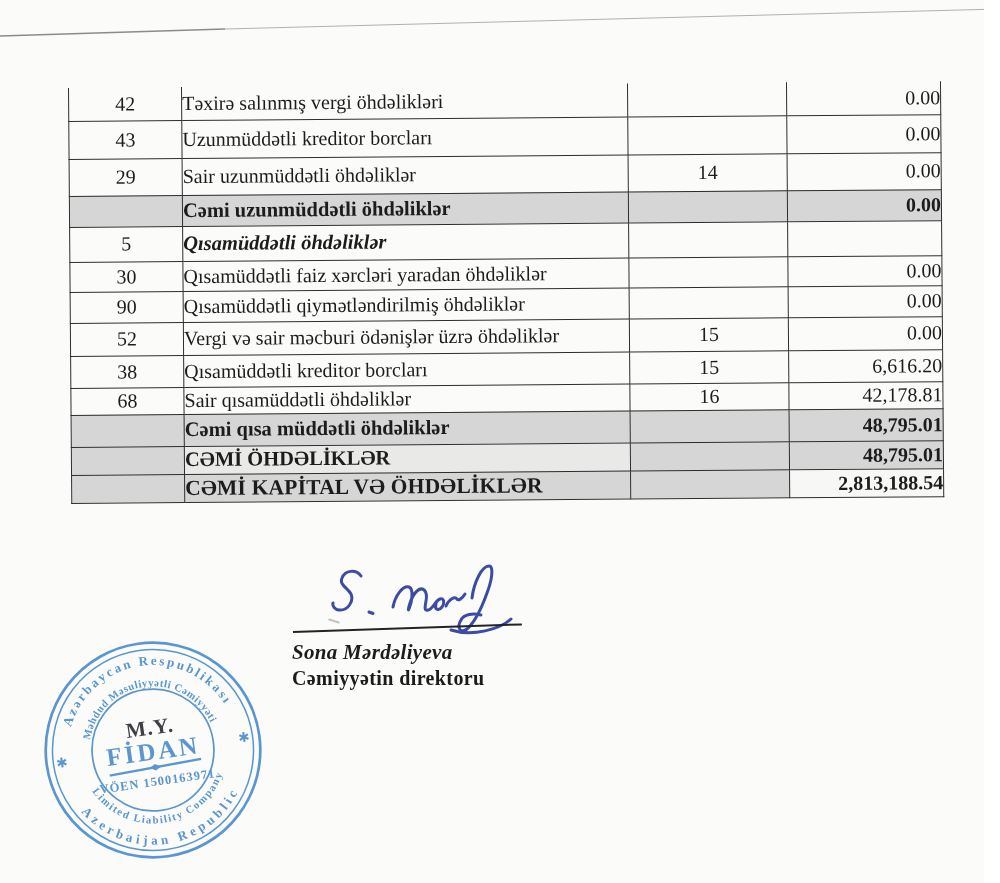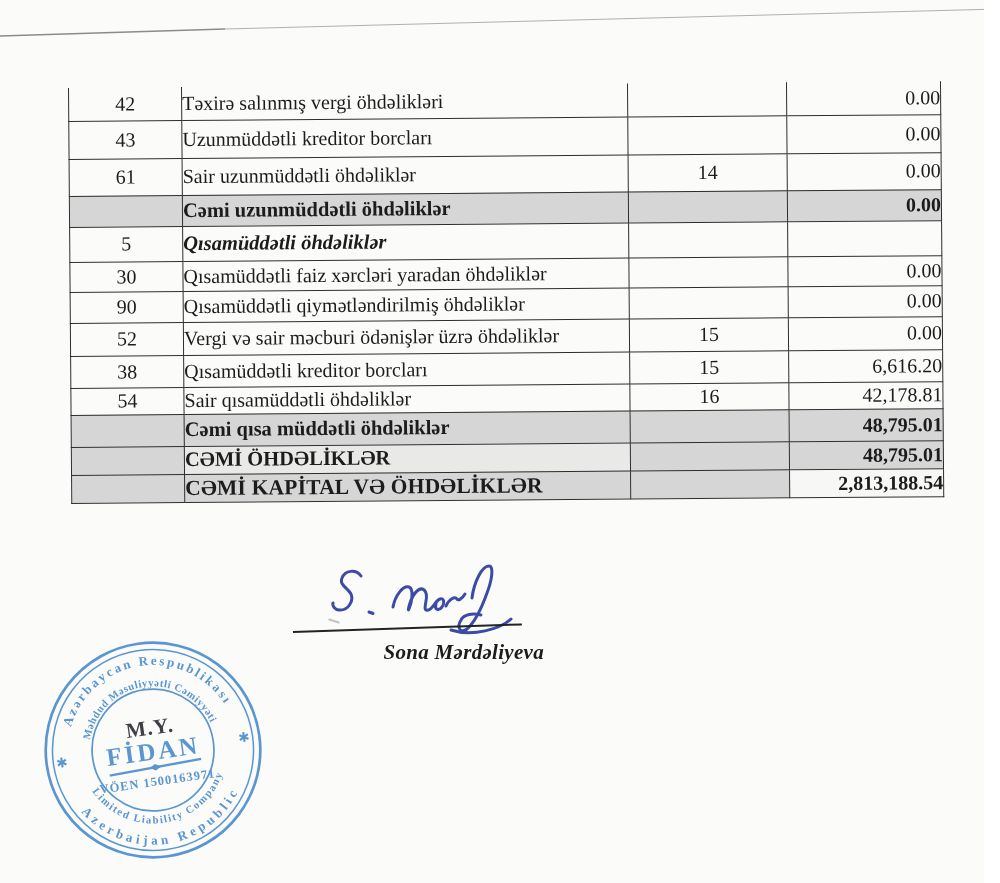--- a/index.html
+++ b/index.html
@@ -54,21 +54,21 @@
   .sheet tr:nth-child(10){height:27px}
   .sheet tr:nth-child(11){height:32px}
   .sheet tr:nth-child(12){height:28px}
   .sheet tr:nth-child(13){height:28px}
   
   .signature-svg{position:absolute;left:315px;top:552px;color:var(--signature-ink,#2c3d9e);}
   .sig-line{
     position:absolute;left:293px;top:631px;width:229px;height:2px;
     background:#232323;transform:rotate(-1.9deg);transform-origin:0 50%;
   }
-  .sig-block{position:absolute;left:292px;top:640px;width:252px;text-align:right;}
+  .sig-block{position:absolute;left:292px;top:640px;width:252px;text-align:left;}
   .sig-name{font-weight:bold;font-style:italic;font-size:21px;letter-spacing:.3px;}
   .sig-title{font-weight:bold;font-size:20px;margin-top:2px;letter-spacing:.4px;}
   
   .stamp{
     position:absolute;left:37px;top:634px;width:232px;height:232px;
     transform:rotate(-8deg);
     color:var(--stamp-ink,#4a8ccd);
     opacity:.9;
   }
   .stamp text{font-family:"Liberation Serif", serif;}
@@ -92,21 +92,21 @@
             <td class="col-note"></td>
             <td class="col-value">0.00</td>
           </tr>
           <tr class="normal">
             <td class="col-num">43</td>
             <td class="col-desc">Uzunmüddətli kreditor borcları</td>
             <td class="col-note"></td>
             <td class="col-value">0.00</td>
           </tr>
           <tr class="normal">
-            <td class="col-num">61</td>
+            <td class="col-num">29</td>
             <td class="col-desc">Sair uzunmüddətli öhdəliklər</td>
             <td class="col-note">14</td>
             <td class="col-value">0.00</td>
           </tr>
           <tr class="total">
             <td class="col-num"></td>
             <td class="col-desc">Cəmi uzunmüddətli öhdəliklər</td>
             <td class="col-note"></td>
             <td class="col-value">0.00</td>
           </tr>
@@ -134,21 +134,21 @@
             <td class="col-note">15</td>
             <td class="col-value">0.00</td>
           </tr>
           <tr class="normal">
             <td class="col-num">38</td>
             <td class="col-desc">Qısamüddətli kreditor borcları</td>
             <td class="col-note">15</td>
             <td class="col-value">6,616.20</td>
           </tr>
           <tr class="normal">
-            <td class="col-num">54</td>
+            <td class="col-num">68</td>
             <td class="col-desc">Sair qısamüddətli öhdəliklər</td>
             <td class="col-note">16</td>
             <td class="col-value">42,178.81</td>
           </tr>
           <tr class="total">
             <td class="col-num"></td>
             <td class="col-desc">Cəmi qısa müddətli öhdəliklər</td>
             <td class="col-note"></td>
             <td class="col-value">48,795.01</td>
           </tr>
@@ -174,20 +174,21 @@
       <path d="M 54,60 l 4,1.5"></path>
       <path d="M 78,55 C 80,44 88,33 94,35 C 99,37 97,50 94,57 C 92,62 95,45 102,39 C 108,34 113,39 111,49 C 110,55 109,59 113,58 C 118,57 120,49 125,47 C 129,45.5 130,51 127,55 C 124,59 119,58 121,52"></path>
       <path d="M 131,54 C 134,47 140,44 142,47 C 143,49 147,47 150,42"></path>
       <path d="M 157,46 C 159,30 167,14 174,14 C 179,14 177,28 172,41 C 167,55 160,70 152,77 C 146,82 141,76 146,68 C 149,62 158,61 166,63"></path>
       <path d="M 136,78 C 158,85 185,77 196,67"></path>
     </g>
   </svg>
   <div class="sig-line"></div>
   <div class="sig-block">
     <div class="sig-name">Sona Mərdəliyeva</div>
+    <div class="sig-title">Cəmiyyətin direktoru</div>
   </div>
 
   <svg class="stamp" viewBox="0 0 240 240">
     <defs>
       <path id="arc-outer-top" d="M 32,120 A 88,88 0 1 1 208,120"></path>
       <path id="arc-outer-bottom" d="M 22,120 A 98,98 0 0 0 218,120"></path>
       <path id="arc-inner-top" d="M 54,120 A 66,66 0 1 1 186,120"></path>
       <path id="arc-inner-bottom" d="M 44,120 A 76,76 0 0 0 196,120"></path>
     </defs>
     <g stroke="currentColor" fill="none">

